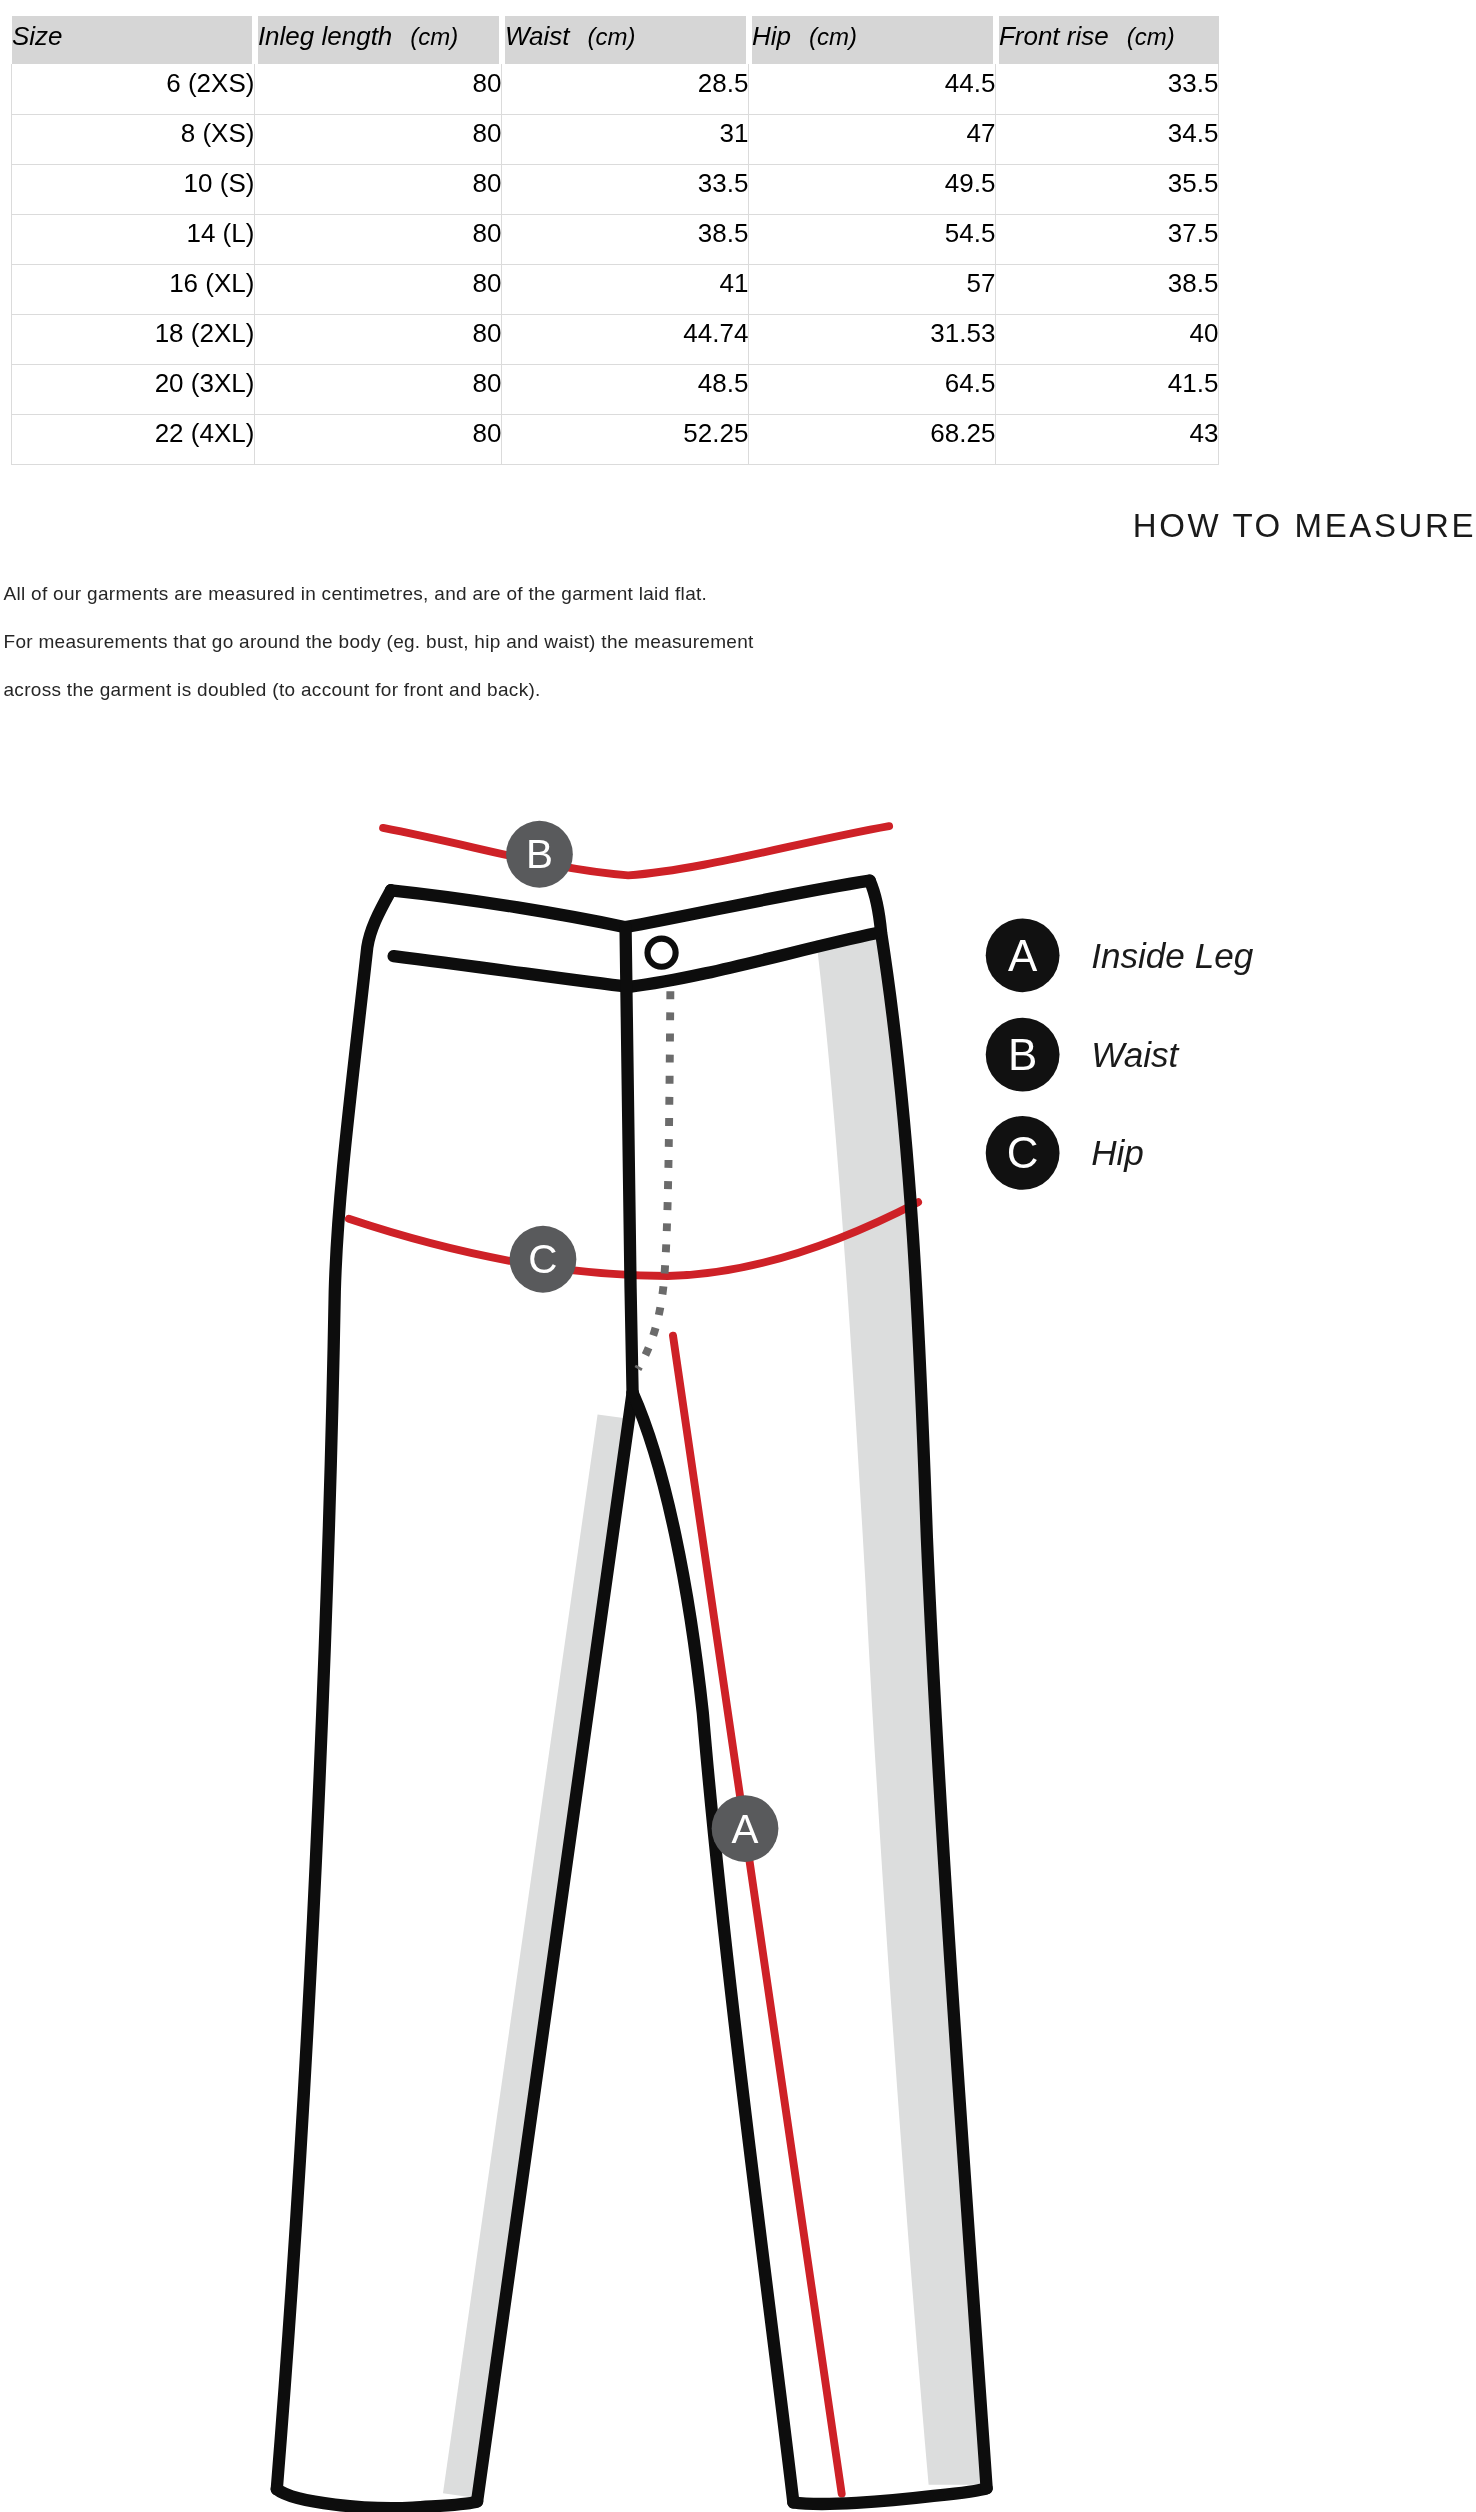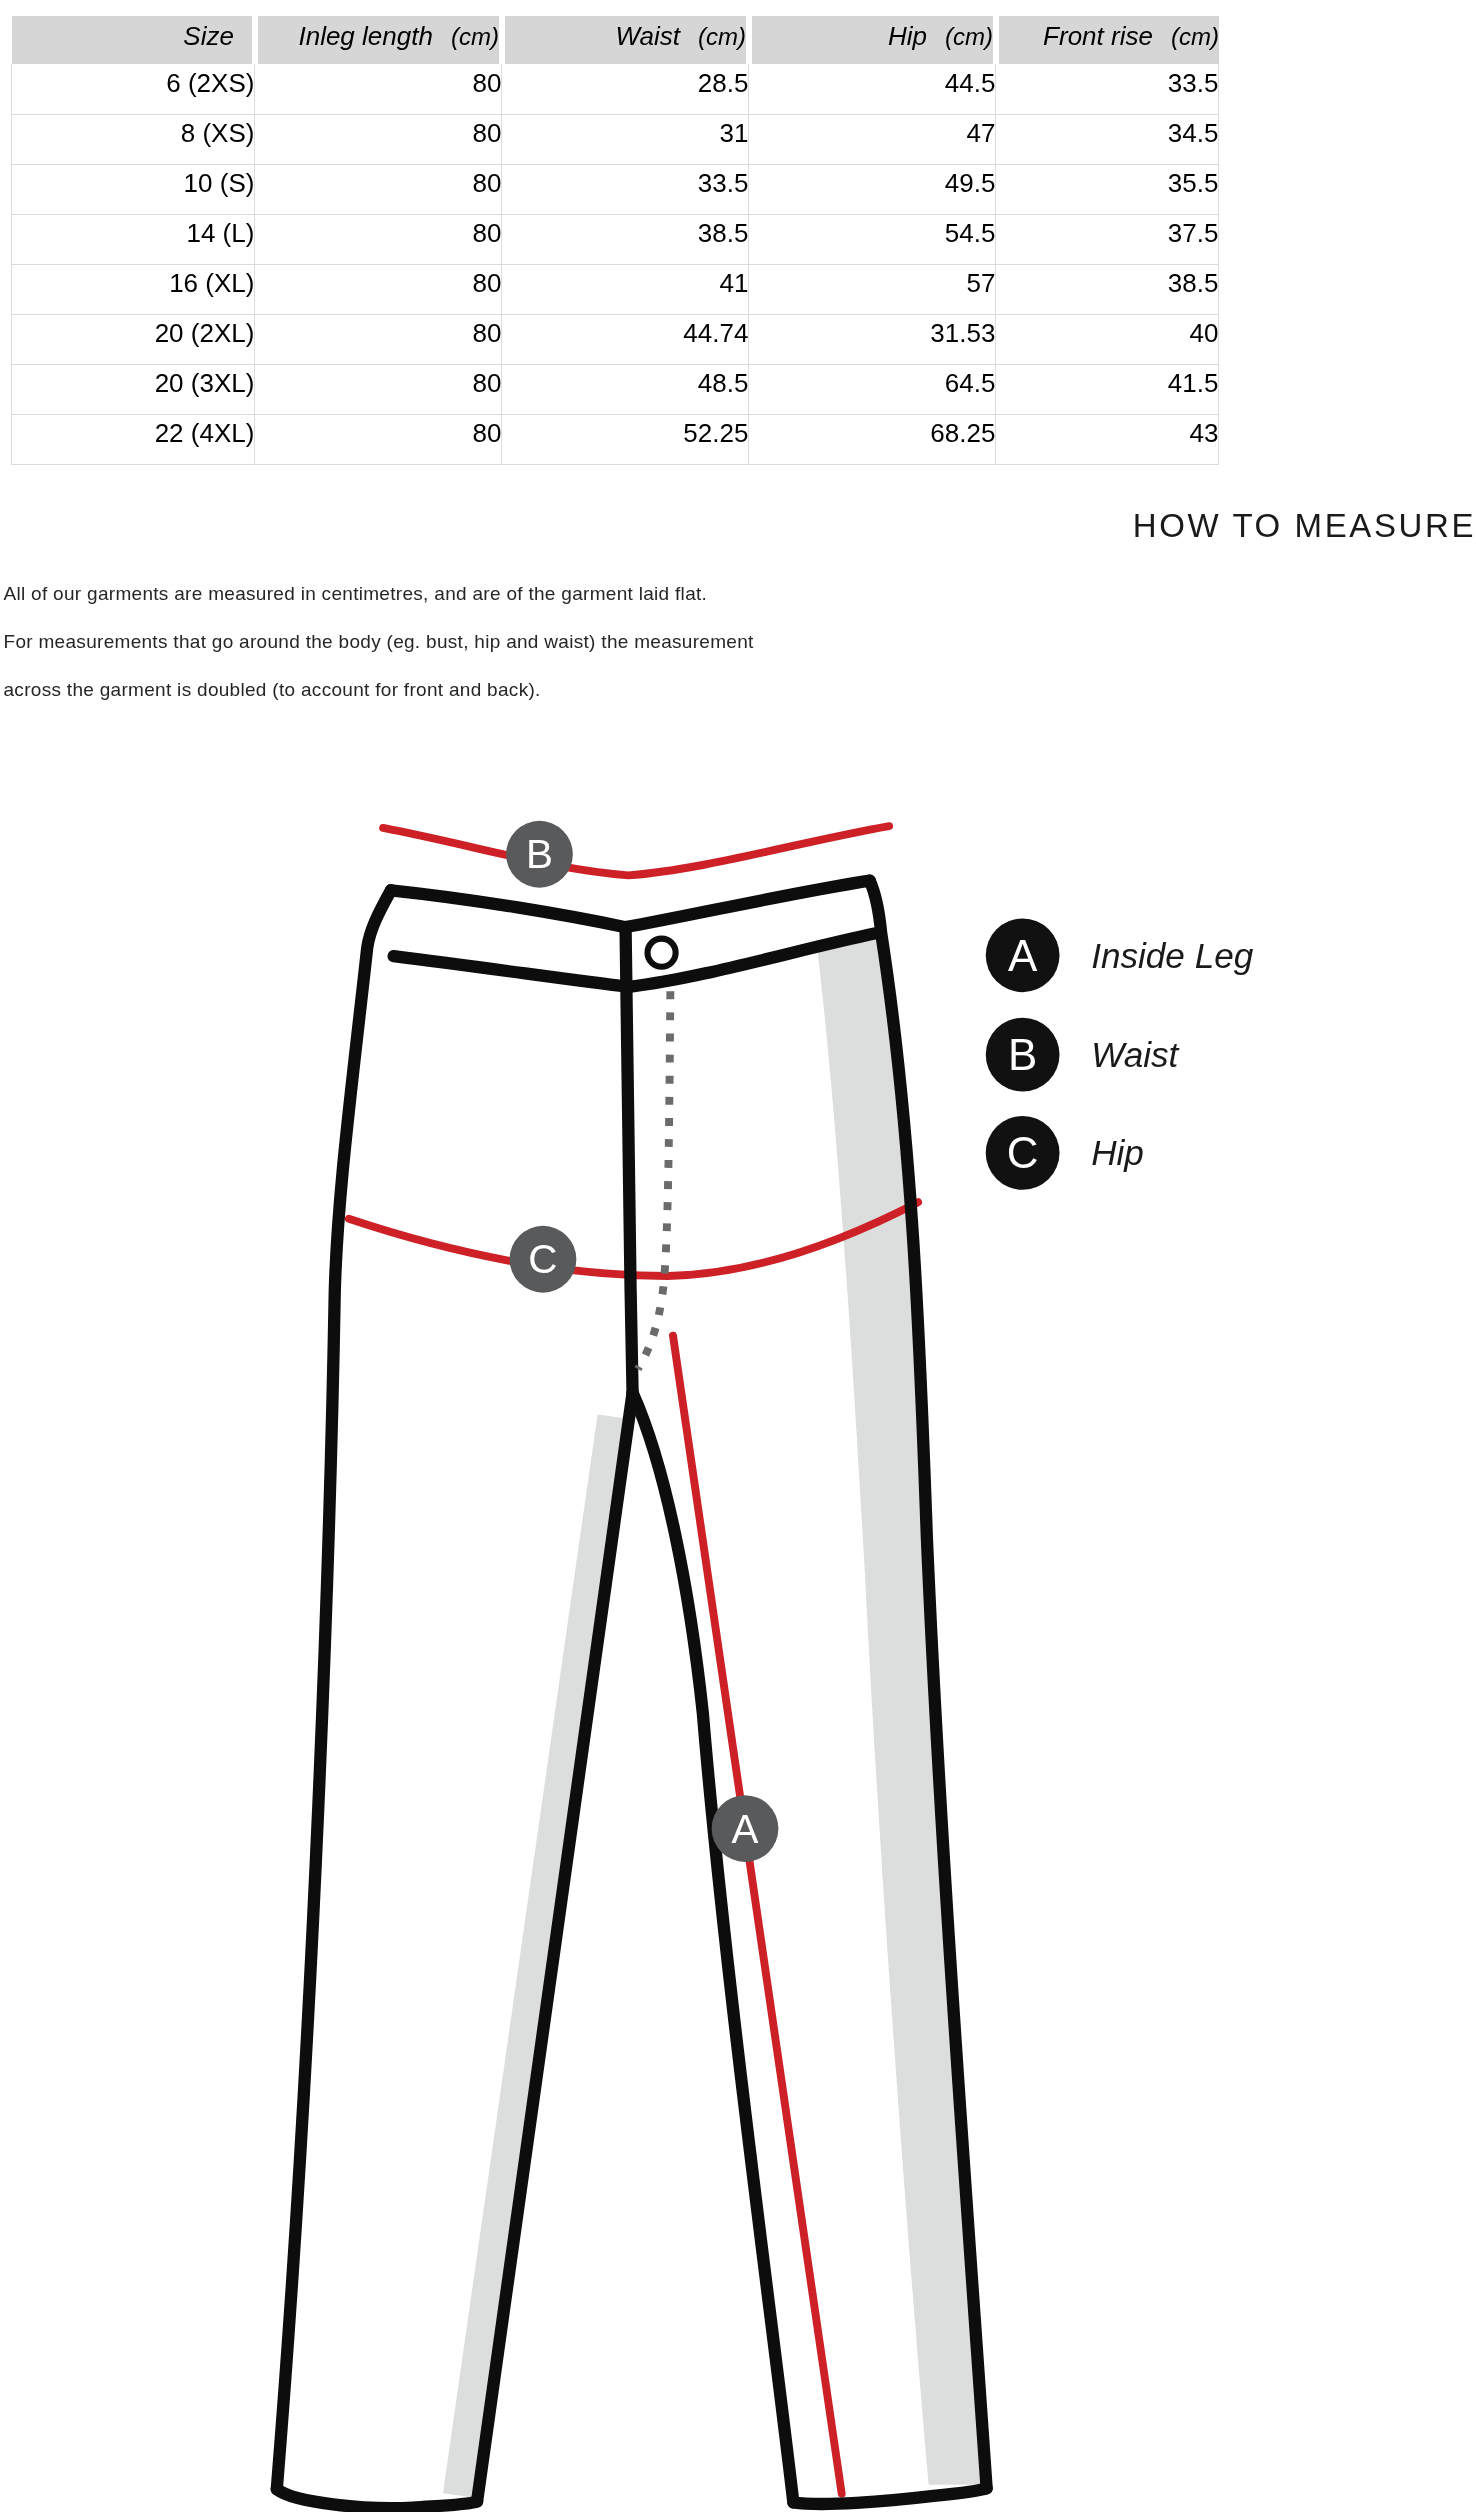--- a/index.html
+++ b/index.html
@@ -20,21 +20,21 @@
     table-layout: fixed;
     width: 1207px;
     margin: 16px 0 0 11.4px;
     font-size: 26px;
   }
   table.size-table th {
     height: 48px;
     background: #d6d6d6;
     font-style: italic;
     font-weight: normal;
-    text-align: right;
+    text-align: left;
     vertical-align: middle;
     padding-bottom: 7px;
     border-left: 6.2px solid #ffffff;
   }
   table.size-table th:first-child { border-left: none; }
   table.size-table th .unit {
     font-size: 24px;
     margin-left: 18px;
   }
   table.size-table td {
@@ -142,21 +142,21 @@
           <td>37.5</td>
         </tr>
         <tr>
           <td>16 (XL)</td>
           <td>80</td>
           <td>41</td>
           <td>57</td>
           <td>38.5</td>
         </tr>
         <tr>
-          <td>20 (2XL)</td>
+          <td>18 (2XL)</td>
           <td>80</td>
           <td>44.74</td>
           <td>31.53</td>
           <td>40</td>
         </tr>
         <tr>
           <td>20 (3XL)</td>
           <td>80</td>
           <td>48.5</td>
           <td>64.5</td>

